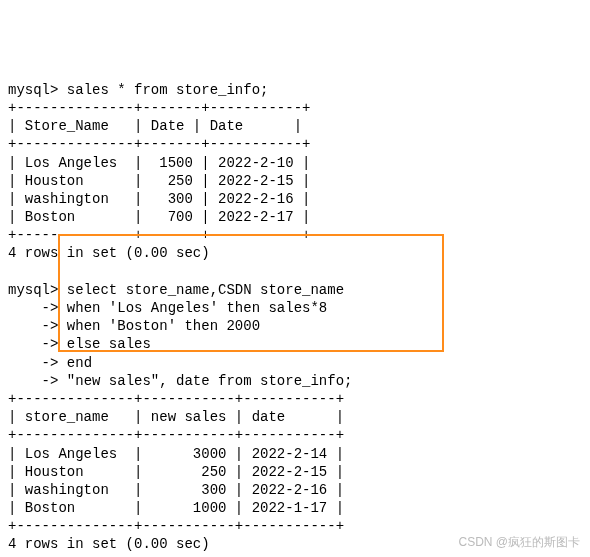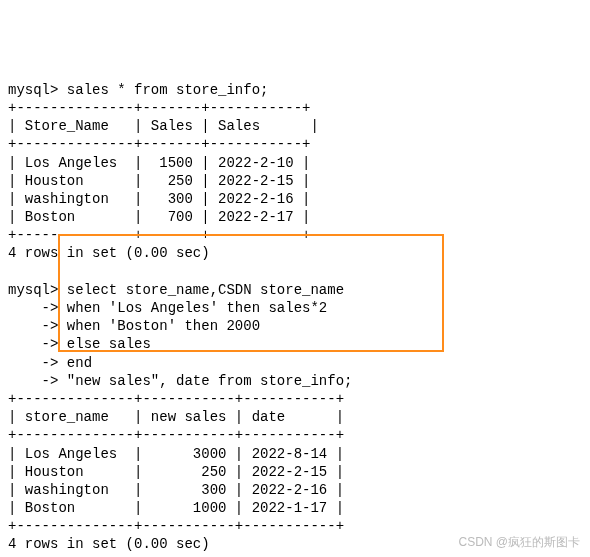--- a/index.html
+++ b/index.html
@@ -34,39 +34,39 @@
       text-align: right;
     }
   </style>
 </head>
 <body>
 
 
 
 <span><span>mysql&gt;</span> <span>sales * from store_info;</span>
 <span>+--------------+-------+-----------+</span>
-<span>| Store_Name   | Sales | Sales      |</span>
+<span>| Store_Name   | Date | Date      |</span>
 <span>+--------------+-------+-----------+</span>
 <span>| Los Angeles  |  1500 | 2022-2-10 |</span>
 <span>| Houston      |   250 | 2022-2-15 |</span>
 <span>| washington   |   300 | 2022-2-16 |</span>
 <span>| Boston       |   700 | 2022-2-17 |</span>
 <span>+--------------+-------+-----------+</span>
 <span>4 rows in set (0.00 sec)</span>
 
 <span>mysql&gt;</span> <span>select store_name,CSDN store_name</span>
-    <span>-&gt;</span> <span>when 'Los Angeles' then sales*2</span>
+    <span>-&gt;</span> <span>when 'Los Angeles' then sales*8</span>
     <span>-&gt;</span> <span>when 'Boston' then 2000</span>
     <span>-&gt;</span> <span>else sales</span>
     <span>-&gt;</span> <span>end</span>
     <span>-&gt;</span> <span>"new sales", date from store_info;</span>
 <span>+--------------+-----------+-----------+</span>
 <span>| store_name   | new sales | date      |</span>
 <span>+--------------+-----------+-----------+</span>
-<span>| Los Angeles  |      3000 | 2022-8-14 |</span>
+<span>| Los Angeles  |      3000 | 2022-2-14 |</span>
 <span>| Houston      |       250 | 2022-2-15 |</span>
 <span>| washington   |       300 | 2022-2-16 |</span>
 <span>| Boston       |      1000 | 2022-1-17 |</span>
 <span>+--------------+-----------+-----------+</span>
 <span>4 rows in set (0.00 sec)</span>
 
  </span>
 
 <div class="highlight-box" style="left:58px; top:234px; width:386px; height:118px;"></div>
 

